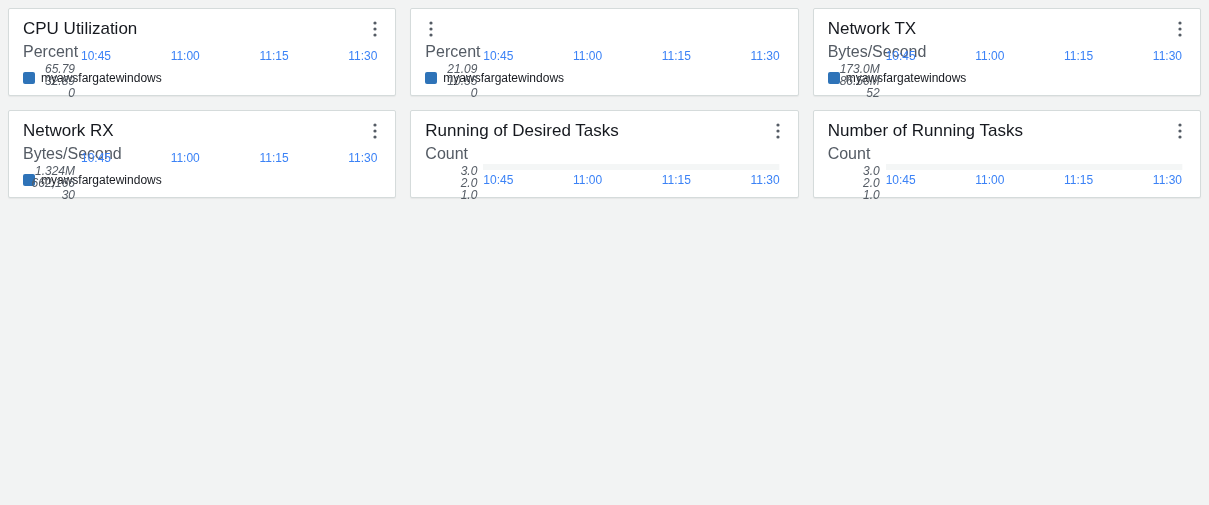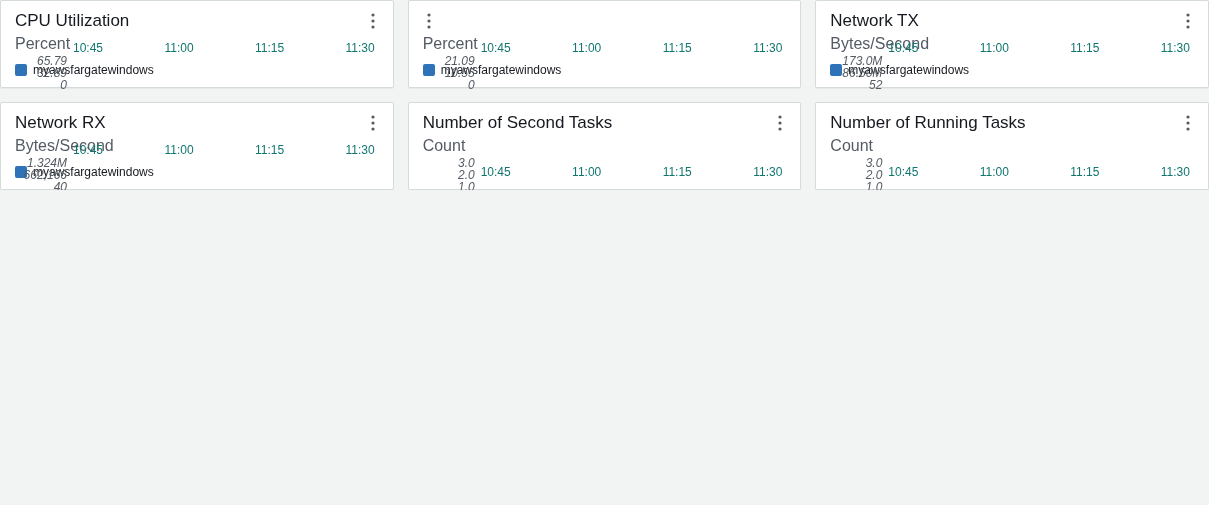--- a/index.html
+++ b/index.html
@@ -1,27 +1,27 @@
 <!DOCTYPE html>
 <html><head>
 <meta charset="utf-8">
 <style>
   html,body{margin:0;padding:0;background:#f2f3f3;font-family:"Amazon Ember","Helvetica Neue",Arial,sans-serif;color:#16191f;}
-  .dashboard{display:grid;grid-template-columns:repeat(3,1fr);gap:14px;padding:0;width:1209px;box-sizing:border-box;}
+  .dashboard{display:grid;grid-template-columns:repeat(3,1fr);gap:14px;padding:8px;width:1209px;box-sizing:border-box;}
   .card{background:#fff;border:1px solid #d5dbdb;border-radius:2px;padding:10px 14px 10px 14px;display:flex;flex-direction:column;box-shadow:0 1px 1px rgba(0,0,0,.05);}
   .card-head{display:flex;align-items:center;justify-content:space-between;margin-bottom:4px;}
   .card-title{font-size:17px;font-weight:400;color:#16191f;}
   .menu-btn{background:none;border:none;padding:2px 4px;cursor:pointer;color:#545b64;}
   .menu-btn svg{display:block;}
   .unit{font-size:16px;color:#545b64;margin-bottom:2px;}
   .plot{position:relative;flex:1;height:112px;}
   .plot svg{display:block;}
   .y-axis{position:absolute;left:0;top:0;bottom:18px;display:flex;flex-direction:column;justify-content:space-between;font-size:12px;color:#545b64;text-align:right;width:52px;}
   .y-axis span{line-height:1;font-style:italic;}
-  .x-axis{position:absolute;left:58px;right:4px;bottom:0;display:flex;justify-content:space-between;font-size:12px;color:#0f766e;}
+  .x-axis{position:absolute;left:58px;right:4px;bottom:0;display:flex;justify-content:space-between;font-size:12px;color:#3b82f6;}
   .plot-area{position:absolute;left:58px;right:4px;top:0;bottom:18px;}
   .plot-area svg{width:100%;height:100%;overflow:visible;}
   .grid-line{stroke:#d5dbdb;stroke-width:1;}
   .data-line{stroke:#2e73b8;stroke-width:1.4;fill:none;}
   .legend{display:flex;align-items:center;gap:6px;margin-top:8px;font-size:12px;color:#16191f;}
   .legend-swatch{width:12px;height:12px;border-radius:2px;background:#2e73b8;display:inline-block;}
 </style>
 </head>
 <body>
 
@@ -152,21 +152,21 @@
             <circle cx="2" cy="8" r="1.6" fill="#545b64"></circle>
             <circle cx="2" cy="14" r="1.6" fill="#545b64"></circle>
           </svg>
       </button>
     </div>
     <div class="unit">Bytes/Second</div>
     <div class="plot">
       <div class="y-axis">
         <span>1.324M</span>
         <span>662,166</span>
-        <span>40</span>
+        <span>30</span>
       </div>
       <div class="plot-area">
           <svg viewBox="0 0 300 94" preserveAspectRatio="none">
         <line class="grid-line" x1="0" y1="0" x2="300" y2="0"></line>
         <line class="grid-line" x1="0" y1="47" x2="300" y2="47"></line>
         <line class="grid-line" x1="0" y1="94" x2="300" y2="94"></line>
         <polyline class="data-line" points="0,94 240,94 255,94 265,0 275,94 300,94"></polyline>
       </svg>
         </div>
       <div class="x-axis">
@@ -177,21 +177,21 @@
       </div>
     </div>
     <div class="legend">
       <span class="legend-swatch"></span>
       <span>myawsfargatewindows</span>
     </div>
   </div>
 
   <div class="card">
     <div class="card-head">
-      <div class="card-title">Number of Second Tasks</div>
+      <div class="card-title">Running of Desired Tasks</div>
       <button class="menu-btn">
         <svg width="4" height="16" viewBox="0 0 4 16">
             <circle cx="2" cy="2" r="1.6" fill="#545b64"></circle>
             <circle cx="2" cy="8" r="1.6" fill="#545b64"></circle>
             <circle cx="2" cy="14" r="1.6" fill="#545b64"></circle>
           </svg>
       </button>
     </div>
     <div class="unit">Count</div>
     <div class="plot">

